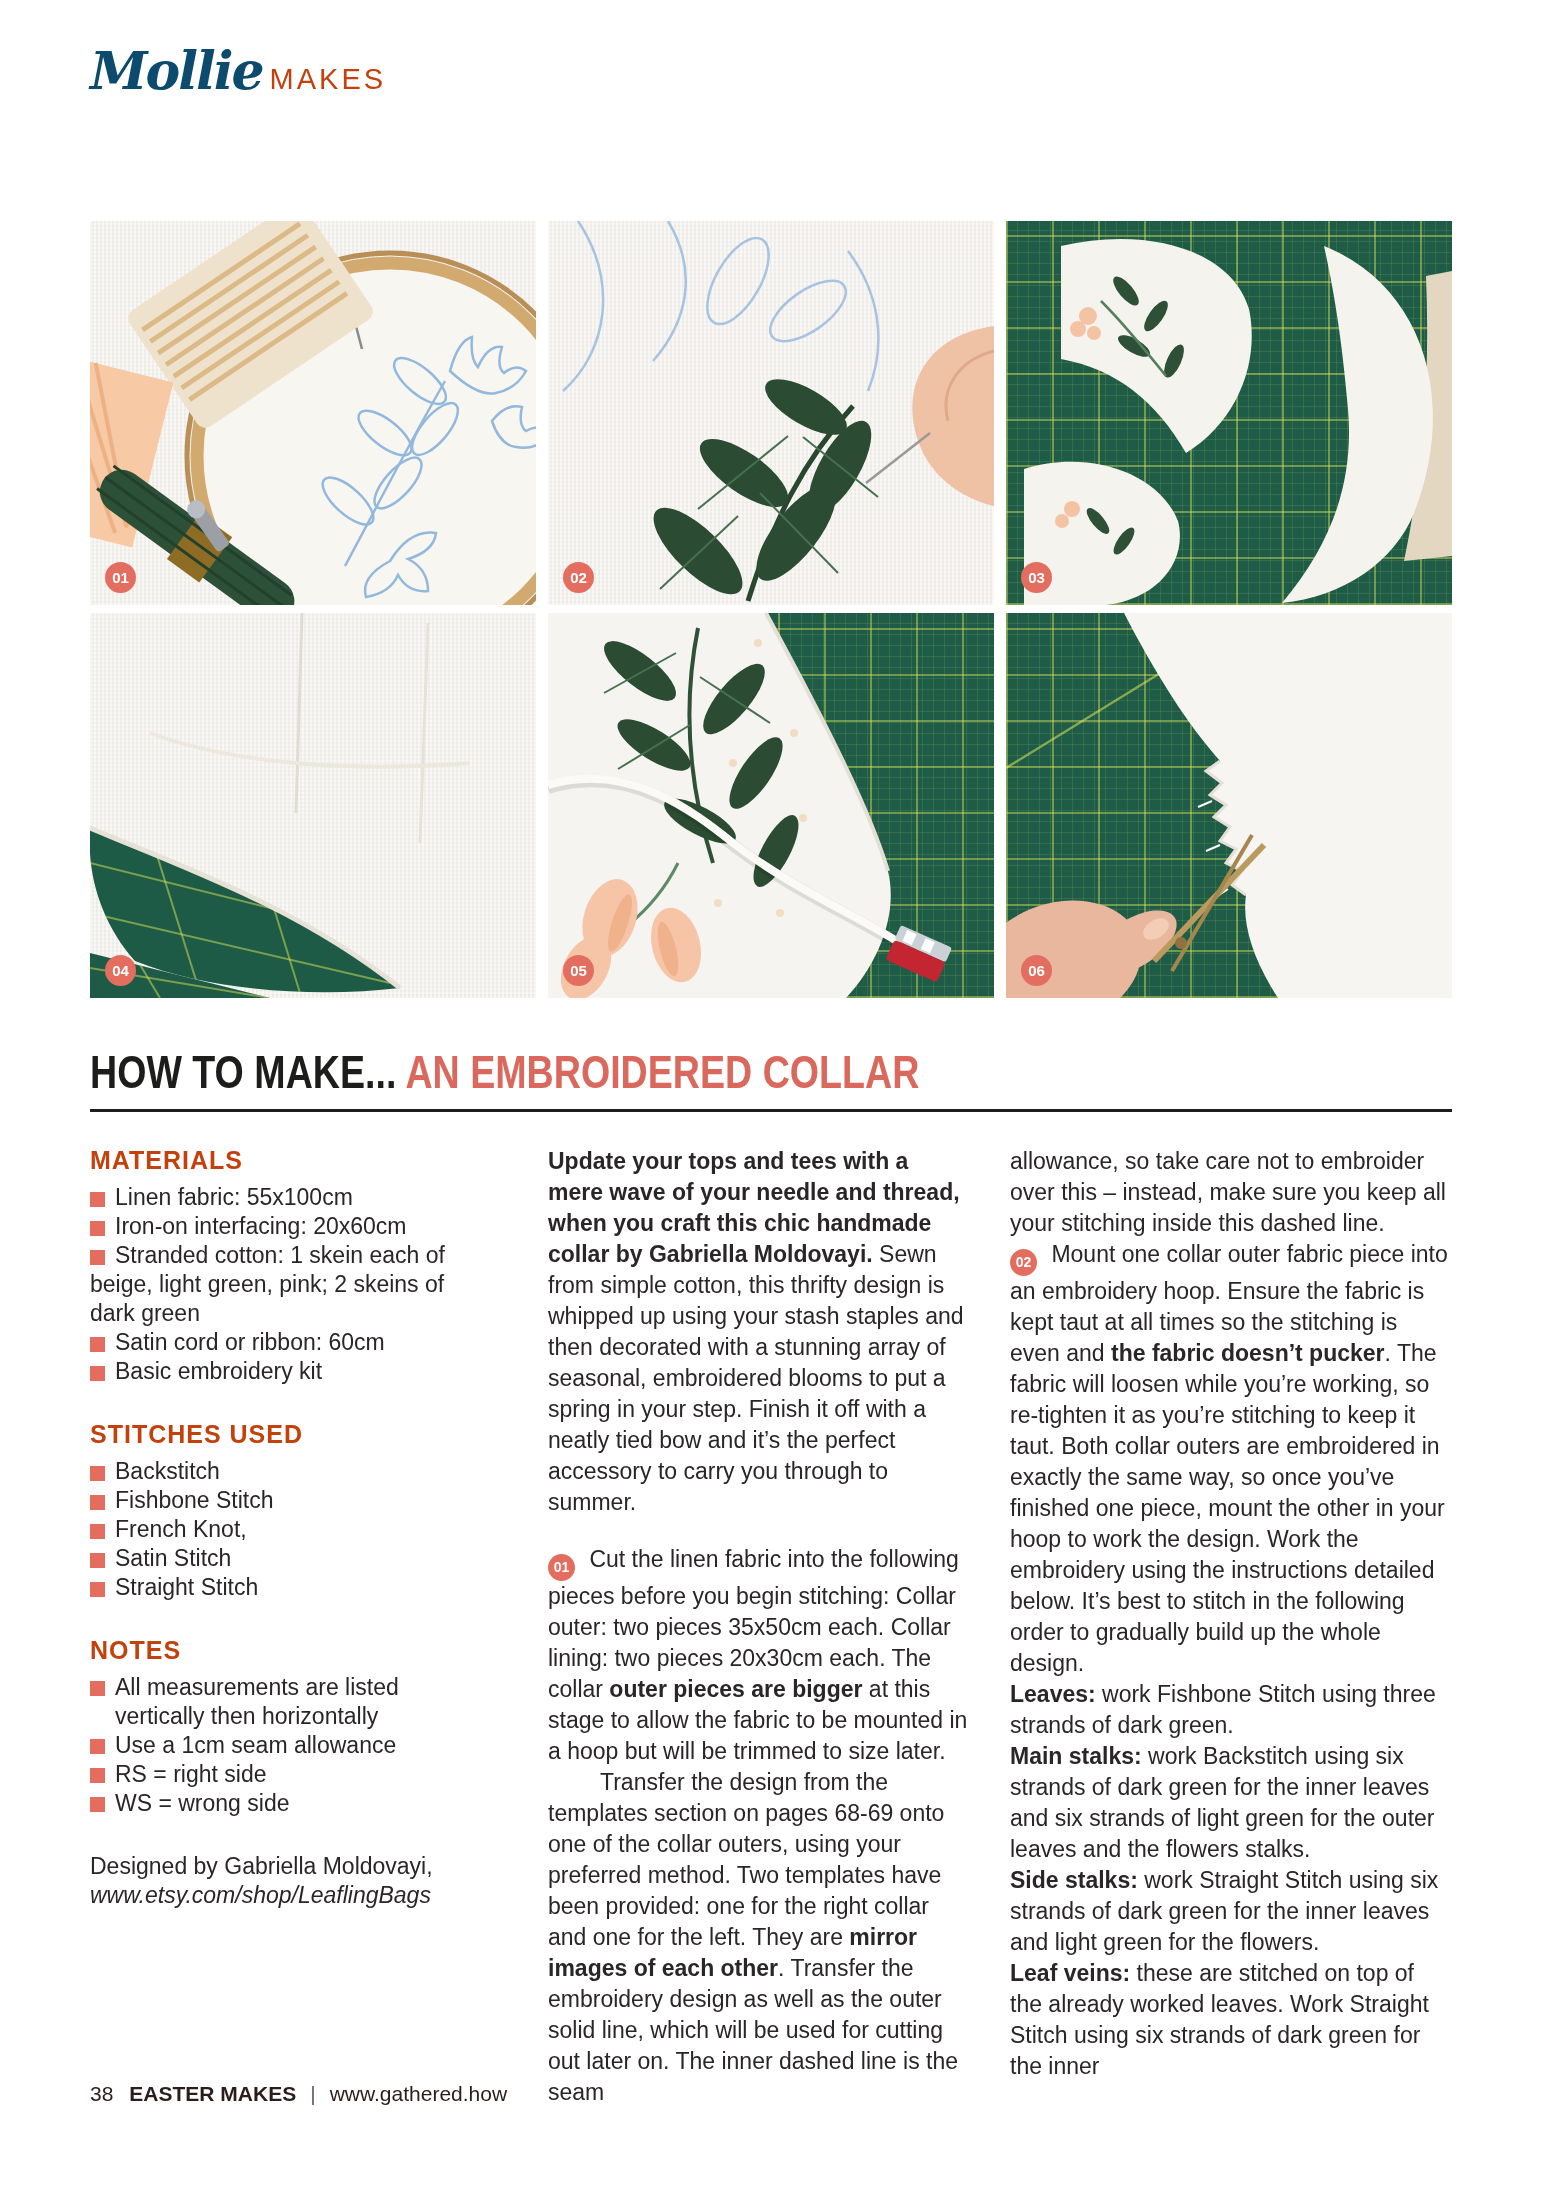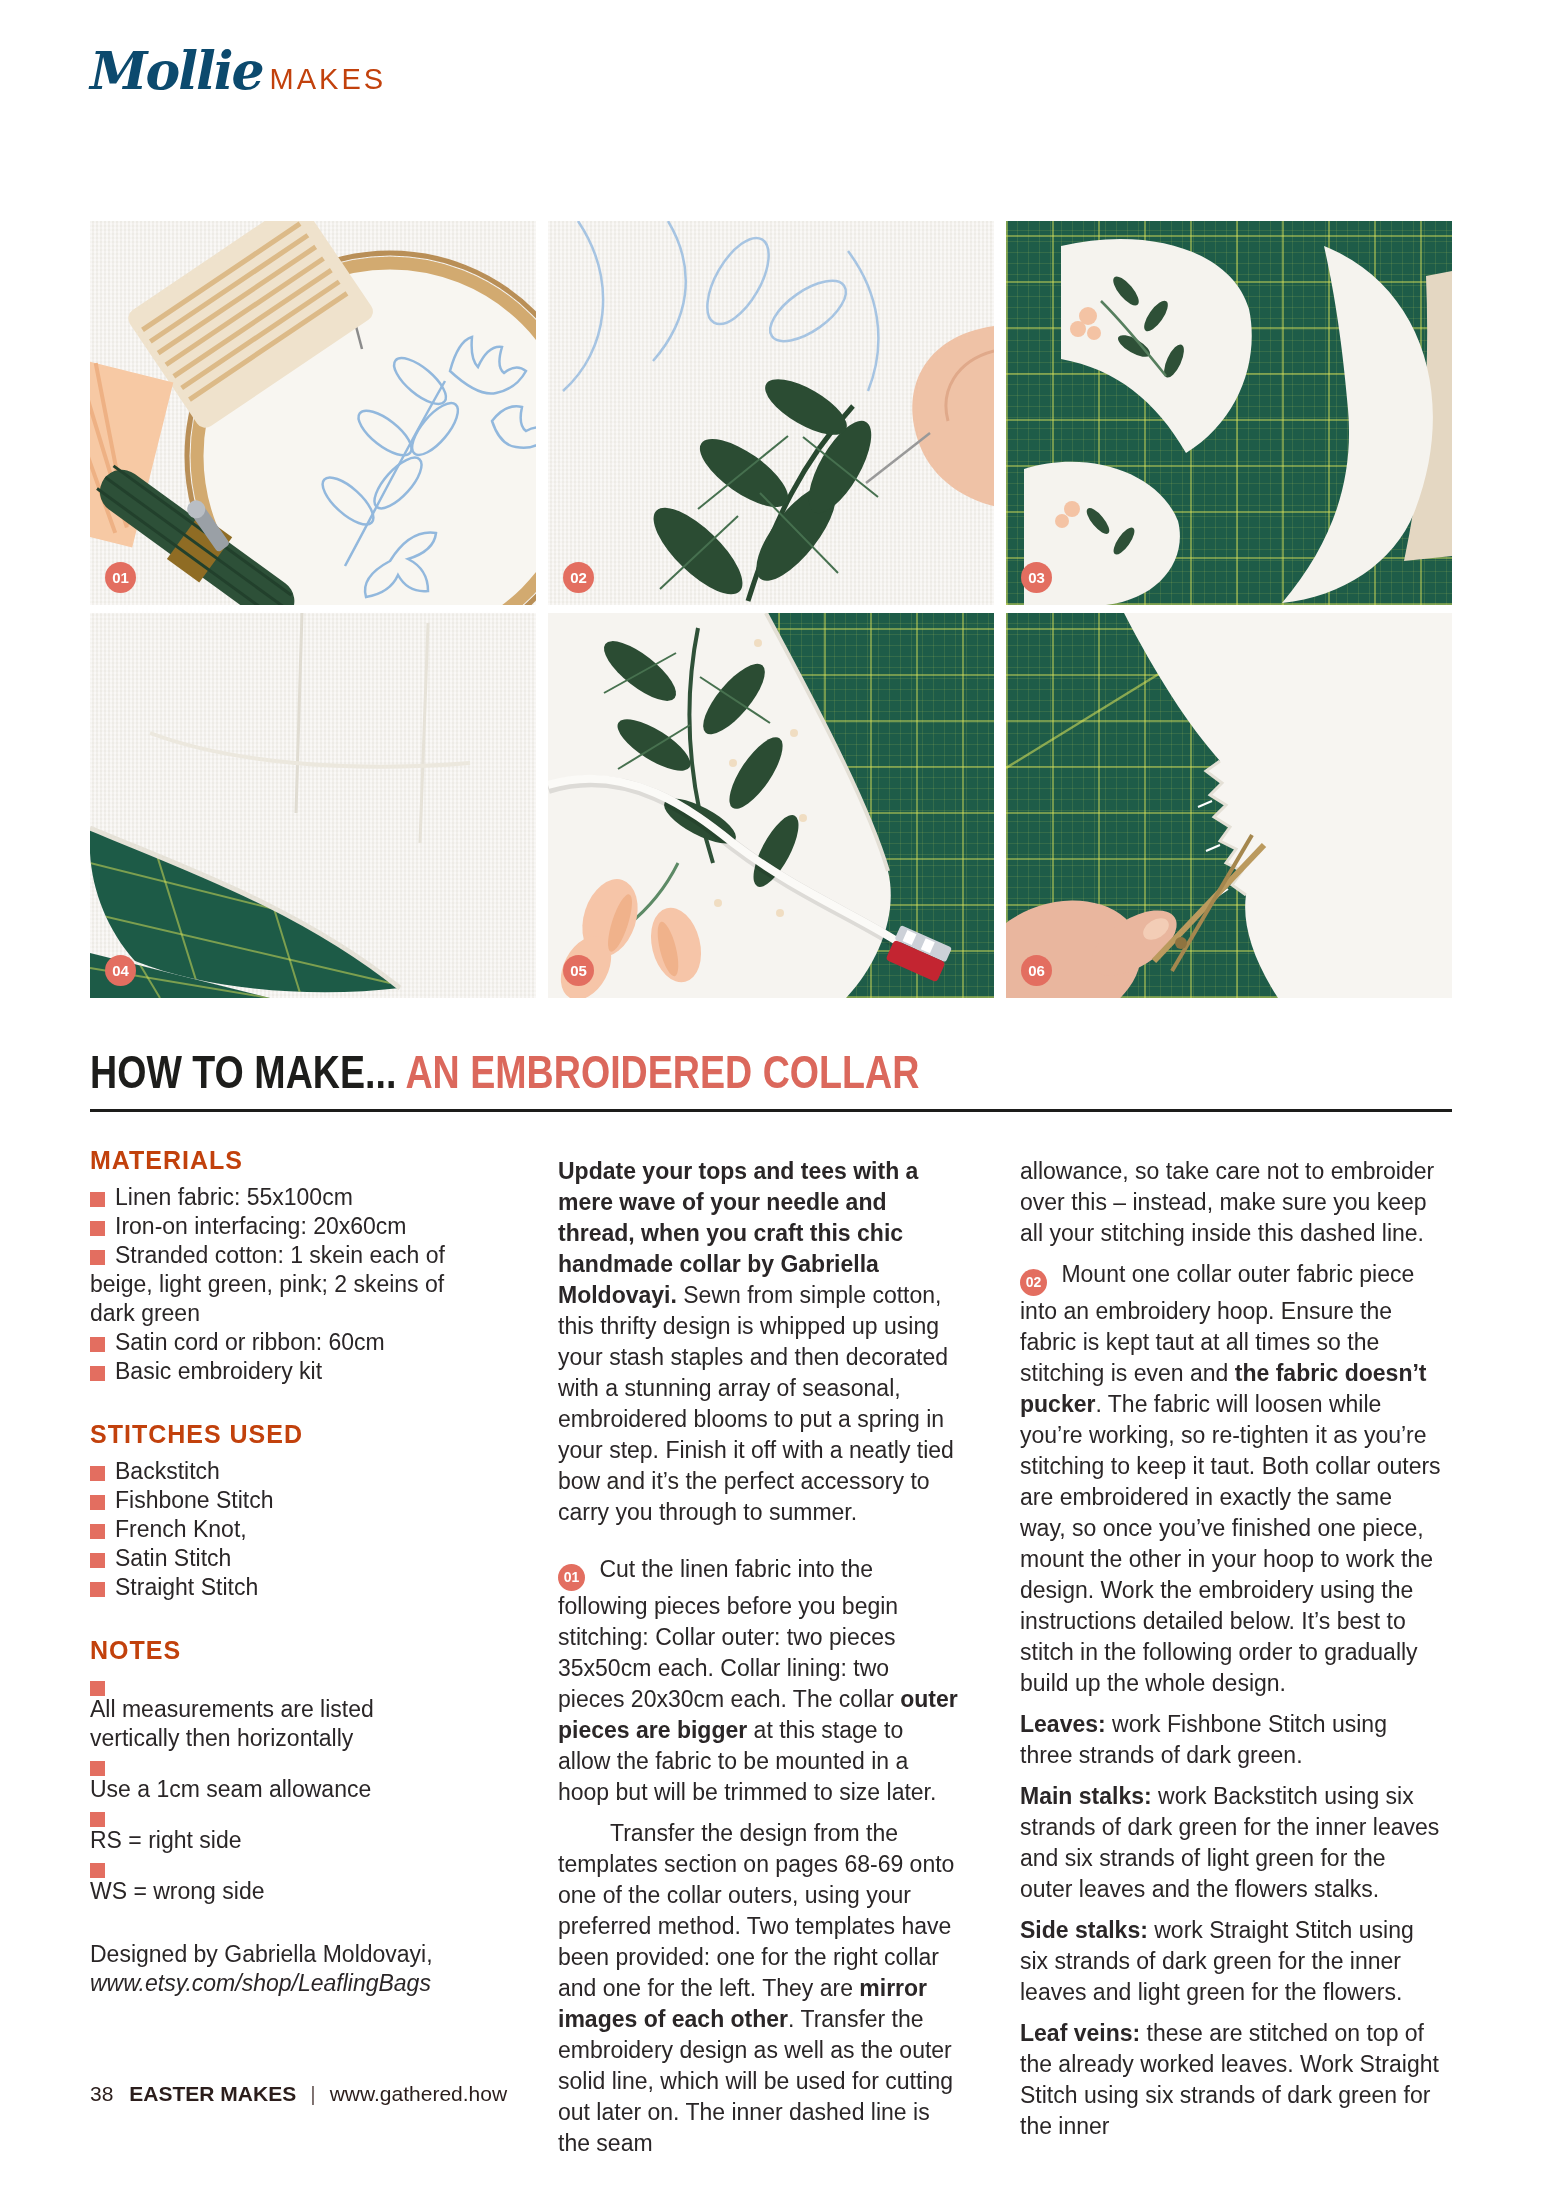--- a/index.html
+++ b/index.html
@@ -45,29 +45,29 @@
   
   .cols { position:absolute; left:90px; top:1146px; width:1362px; display:flex; }
   .col1 { width:378px; margin-right:80px; font-size:23px; line-height:29px; }
   .col2 { width:420px; margin-right:42px; font-size:23px; line-height:31px; }
   .col3 { width:442px; font-size:23px; line-height:31px; }
 
   .side-heading { color:#c2410c; font-weight:bold; font-size:25px; letter-spacing:1px; margin-bottom:8px; }
   .section { margin-bottom:34px; }
   .li { margin:0; }
   .list--flush .li { display:block; }
-  .list--hang .li { display:flex;flex-direction:column; }
+  .list--hang .li { display:flex; }
   .sq { display:inline-block; width:15px; height:15px; background:#e36e60; margin-right:10px;
         flex:0 0 15px; position:relative; top:1px; margin-top:7px; }
   .list--flush .sq { vertical-align:-1px; margin-top:0; }
   .designer { margin-top:25px; }
   .seg-i { font-style:italic; }
   .seg-b { font-weight:bold; }
 
-  .col2 p, .col3 p { margin:10px; }
+  .col2 p, .col3 p { margin:0; }
   .p-gap { margin-top:26px !important; }
   .p-indent { text-indent:52px; }
   .step-badge { display:inline-flex; width:27px; height:27px; border-radius:50%;
     background:#e36e60; color:#fff; font-size:14px; font-weight:bold;
     align-items:center; justify-content:center; vertical-align:-5px; margin-right:8px; }
 
   
   .footer { position:absolute; left:90px; top:2082px; font-size:21px; color:#2b1d1b;
             display:flex; align-items:center; }
   .footer .mag { font-weight:bold; margin-left:16px; }

